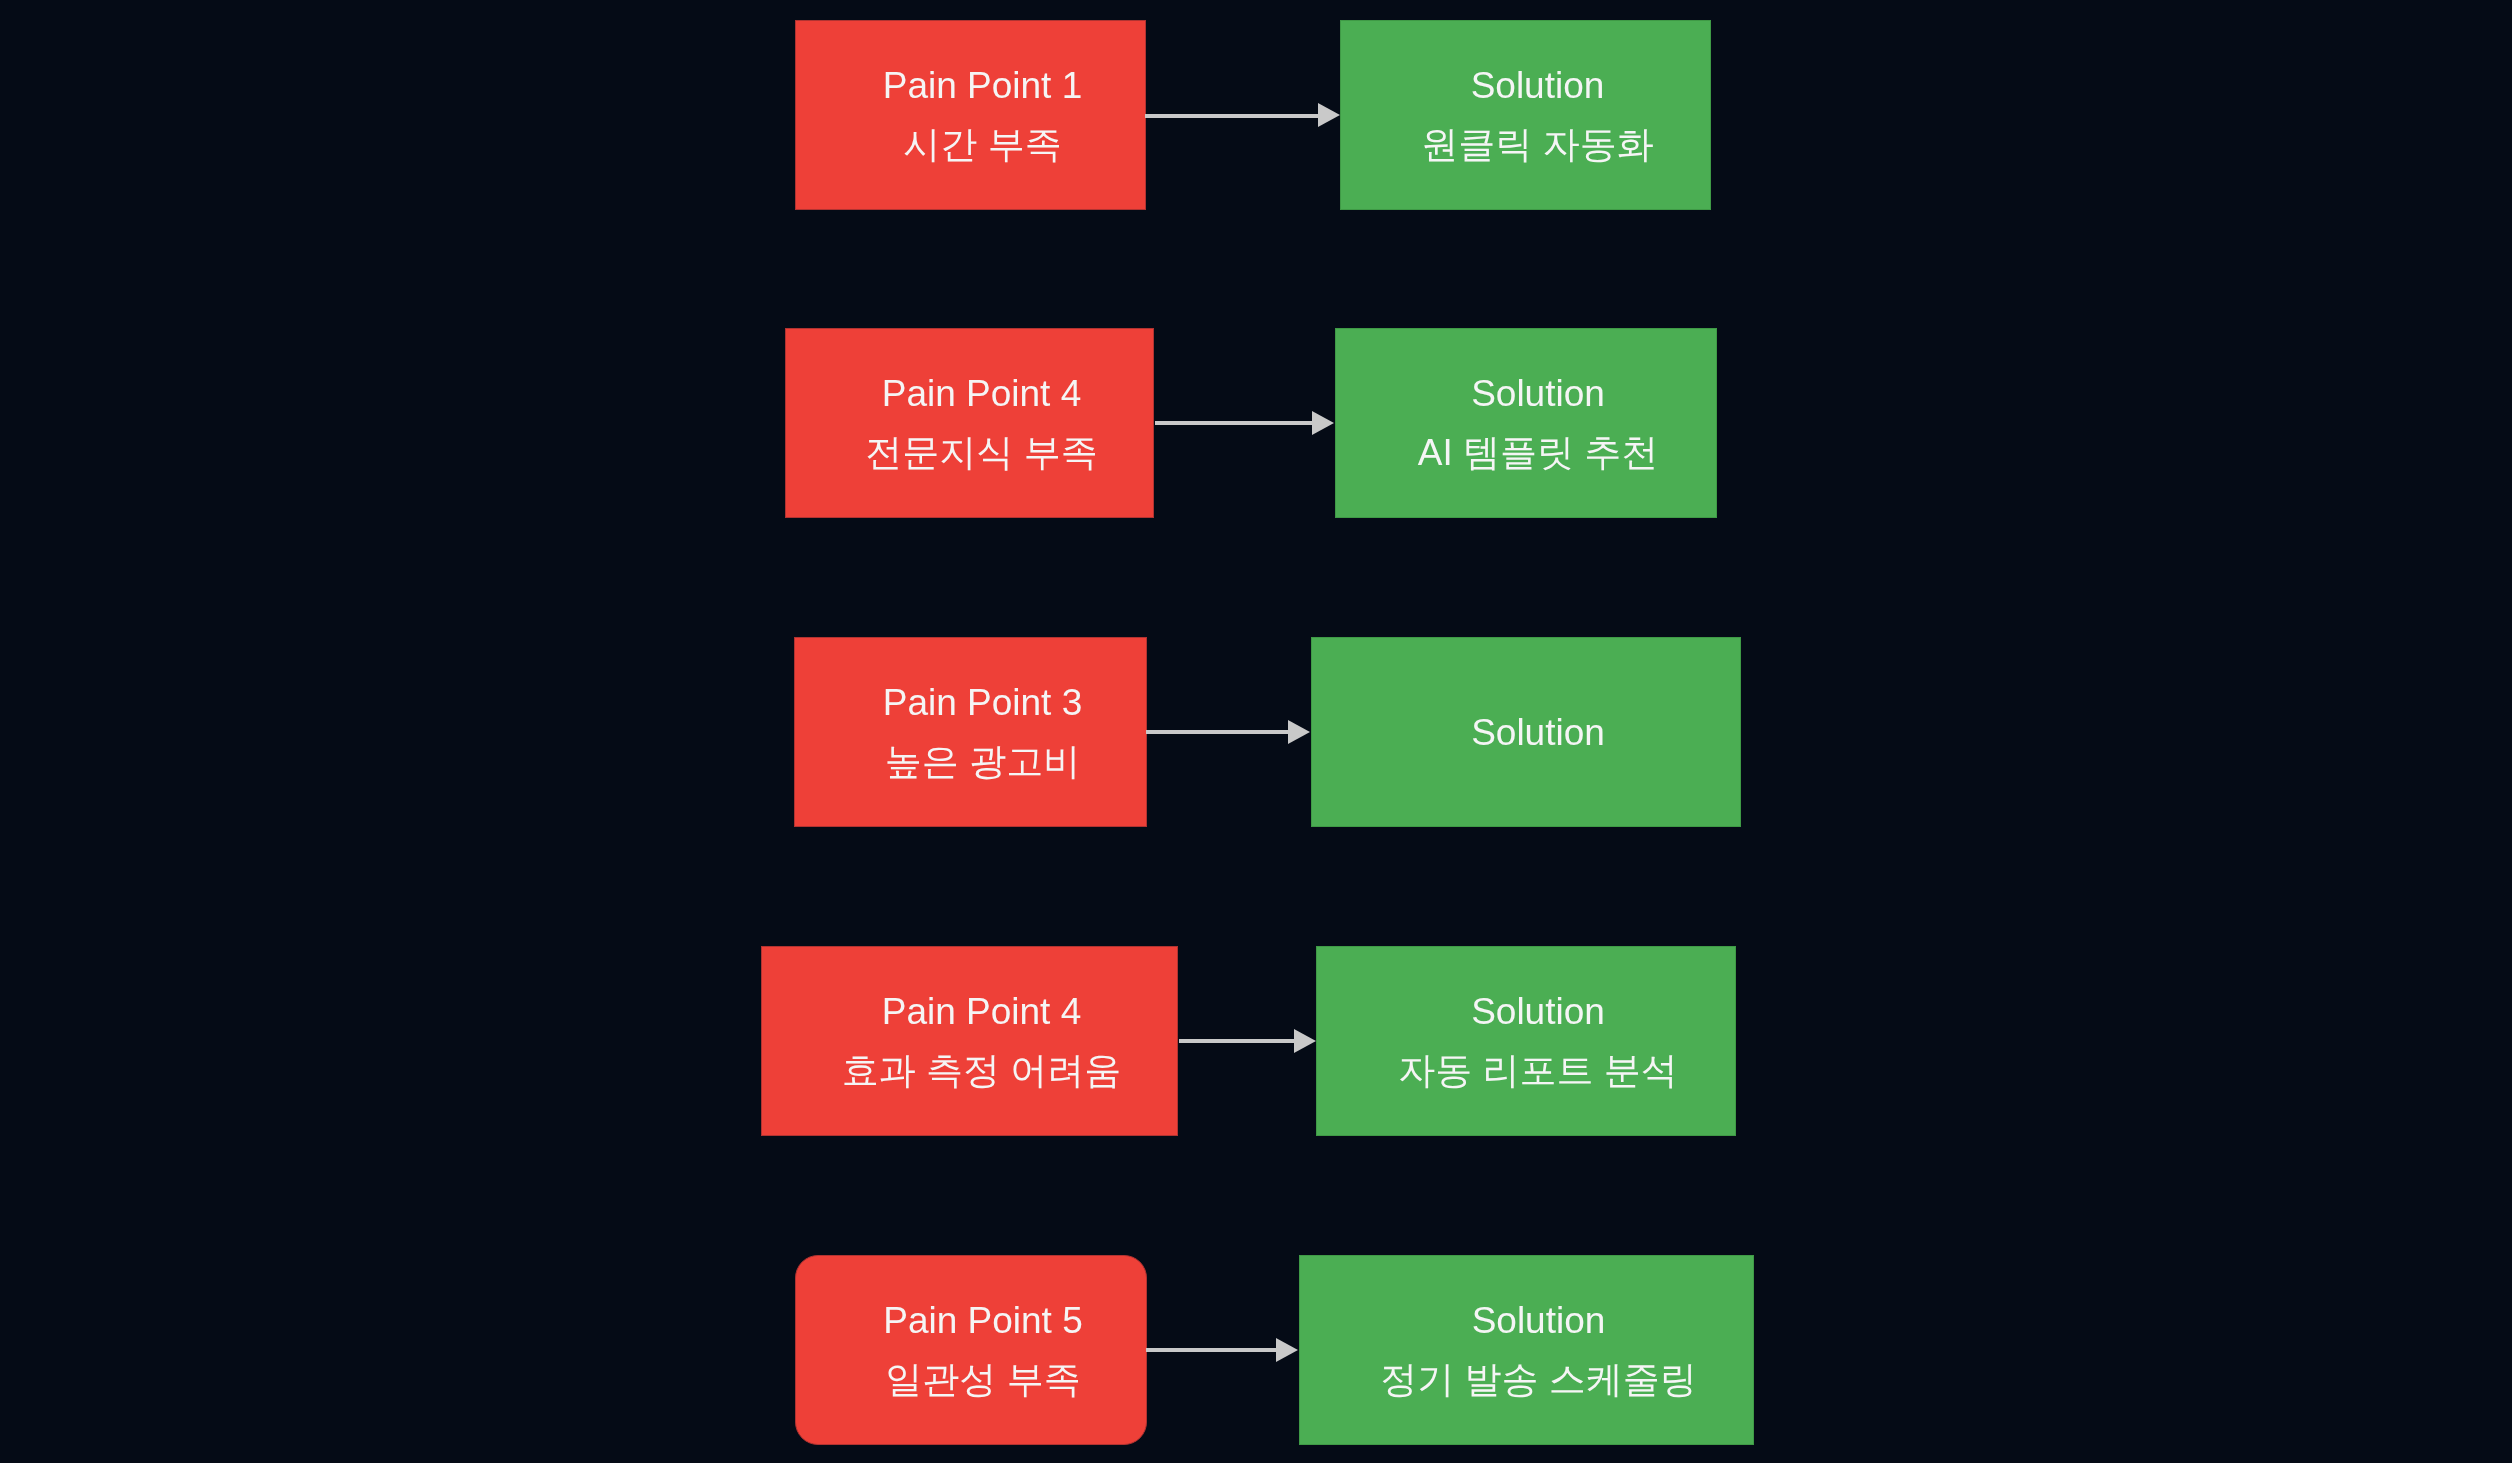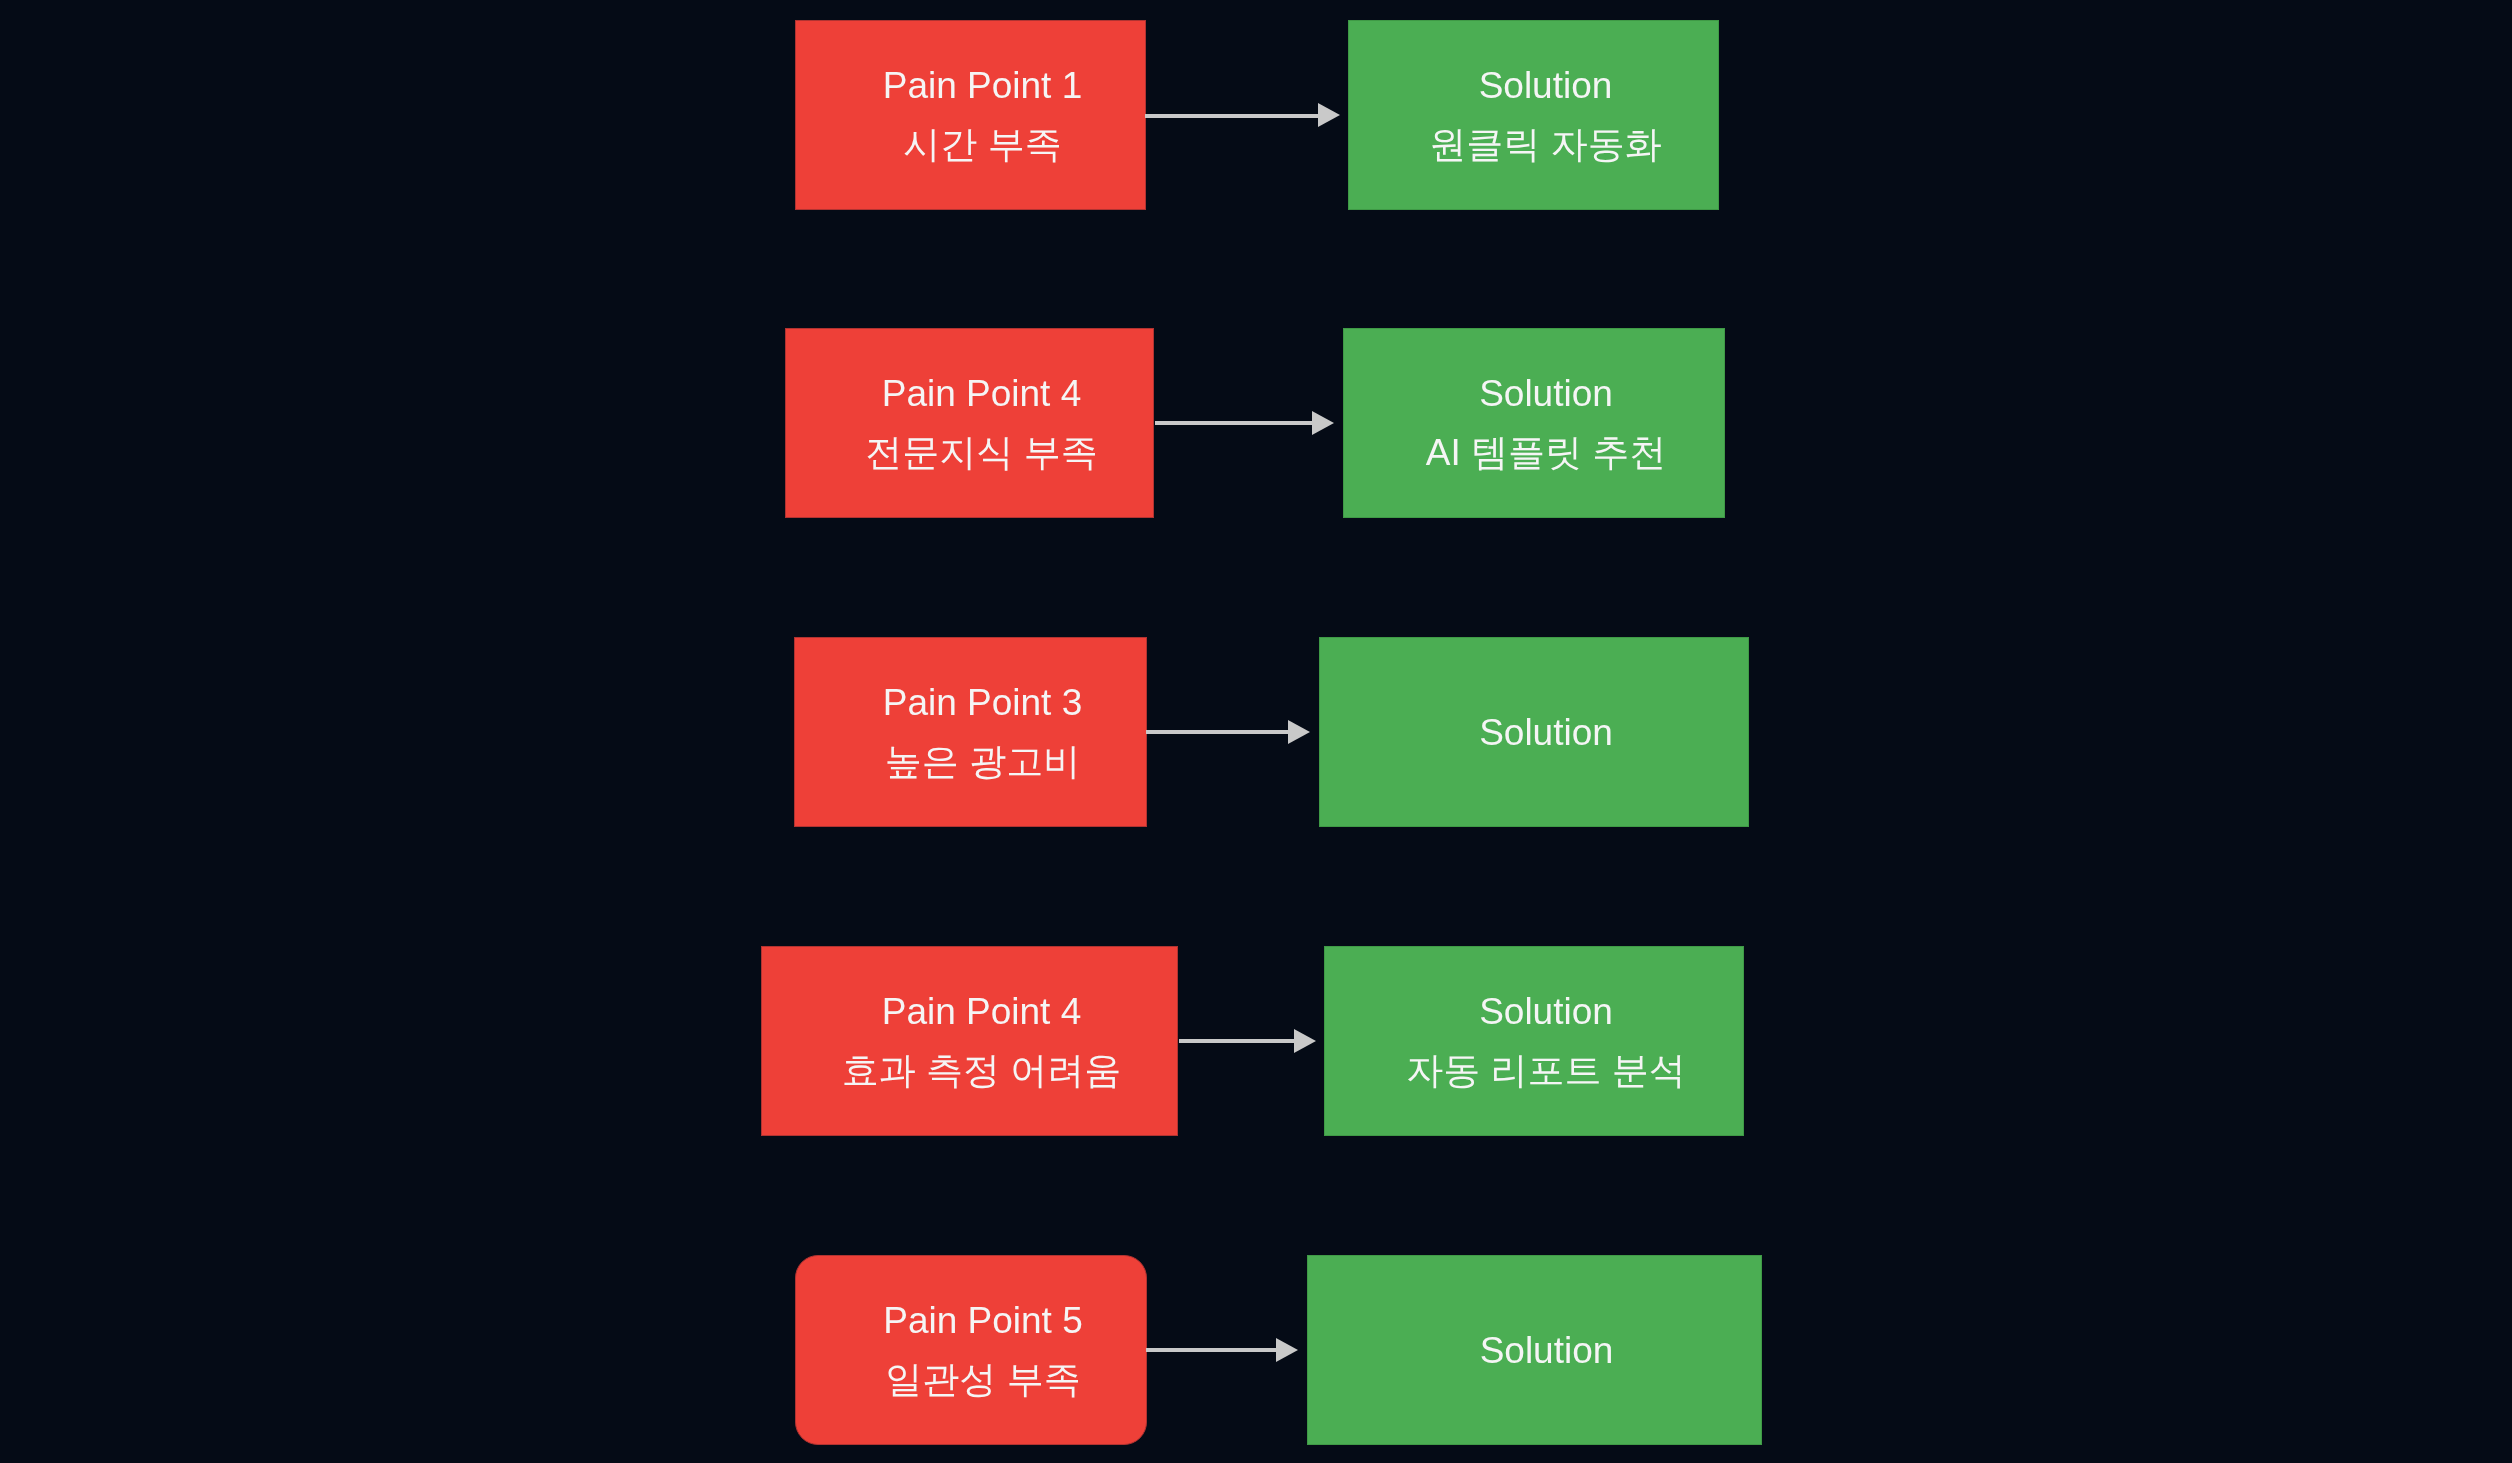--- a/index.html
+++ b/index.html
@@ -22,21 +22,21 @@
   .canvas{position:absolute;inset:0;}
   .node{
     position:absolute;height:190px;
     display:flex;flex-direction:column;justify-content:center;align-items:center;
     text-align:center;color:var(--text);
     font-size:37px;line-height:59px;
     border:1.8px solid transparent;
     padding-left:24px;
   }
   .pain{background:var(--pain-fill);border-color:var(--pain-border);}
-  .solution{background:var(--sol-fill);border-color:var(--sol-border);margin-left:8px;}
+  .solution{background:var(--sol-fill);border-color:var(--sol-border);}
   .arrow-line{position:absolute;height:3.7px;background:var(--arrow);}
   .arrow-head{
     position:absolute;width:0;height:0;
     border-top:12px solid transparent;border-bottom:12px solid transparent;
     border-left:22px solid var(--arrow);
   }
   
   .r1 .pain{left:795px;top:20.3px;width:351px;}
   .r1 .solution{left:1340px;top:20.3px;width:371px;}
   .r1 .arrow-line{left:1145px;top:114px;width:173px;}
@@ -120,17 +120,18 @@
 
   <div class="row r5">
     <div class="node pain">
       <div>Pain Point 5</div>
       <div>일관성 부족</div>
     </div>
     <div class="arrow-line"></div>
     <div class="arrow-head"></div>
     <div class="node solution">
       <div>Solution</div>
+      <div>정기 발송 스케줄링</div>
     </div>
   </div>
 
 </div>
 
 
 </body></html>

